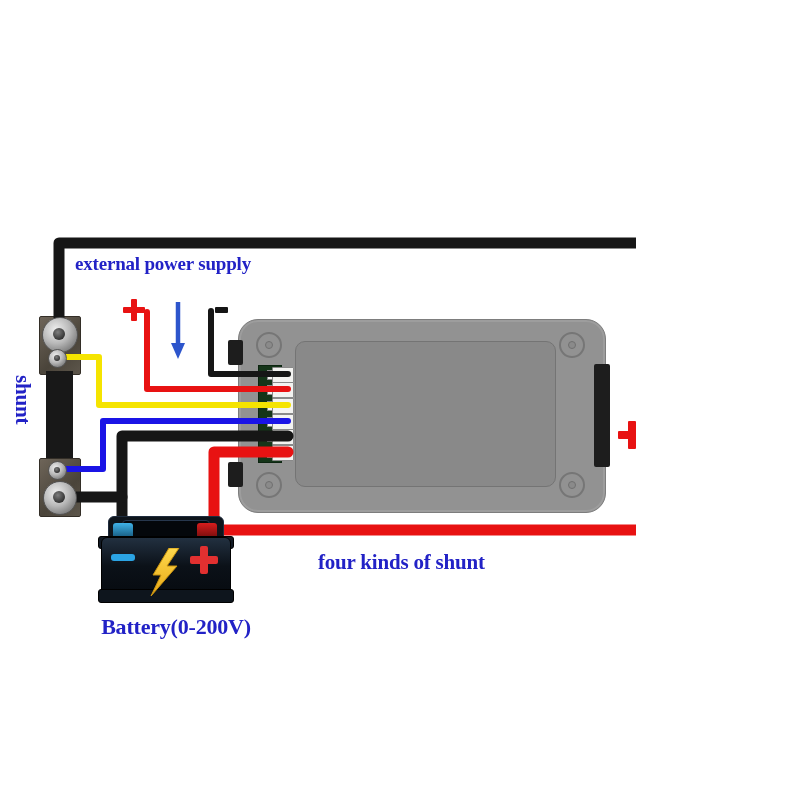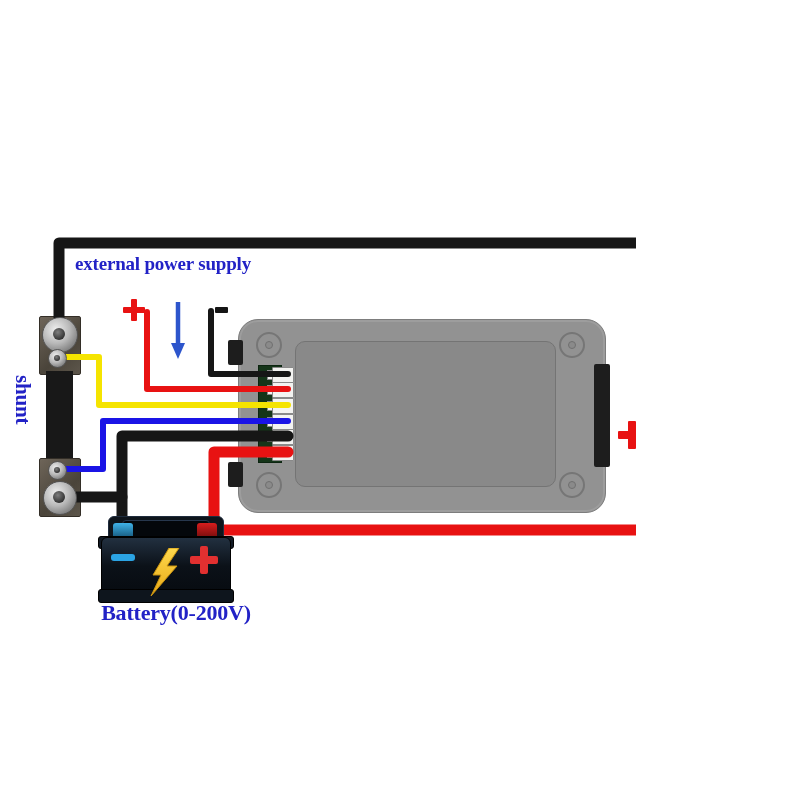--- a/index.html
+++ b/index.html
@@ -3,21 +3,21 @@
 <meta charset="utf-8">
 <style>
   html,body{margin:0;padding:0;background:#fff;}
   .canvas{position:relative;width:636px;height:800px;background:#fff;overflow:hidden;
           font-family:Liberation Serif, serif;margin-top:39px;}
   .abs{position:absolute;}
   
   .blue-note{color:#2222c6;font-weight:700;line-height:26px;letter-spacing:-0.2px;}
   .ext-note{left:75px;top:212px;font-size:19px;z-index:6;}
   .cur-note{left:318px;top:508px;font-size:21px;line-height:30px;z-index:6;}
-  .bat-label{left:60px;top:561px;width:232px;text-align:center;font-size:22px;z-index:6;}
+  .bat-label{left:60px;top:575px;width:232px;text-align:center;font-size:22px;z-index:6;}
   .load-label{left:701px;top:394px;font-size:25px;z-index:6;}
   .shunt-label{left:10px;top:336px;font-size:21px;z-index:6;writing-mode:vertical-rl;}
   .blue-note span{display:block;}
   
   .mark{z-index:6;}
   .plus{background:transparent;}
   .plus .h,.plus .v{position:absolute;background:#e81212;border-radius:1px;}
   .minusbar{background:#151515;border-radius:1px;}
   
   .meter-body{left:238px;top:280px;width:366px;height:192px;background:#929292;
@@ -188,18 +188,19 @@
   <div class="abs mark plus" style="left:618px;top:382px;width:28px;height:28px;">
     <div class="h" style="left:0;top:10px;width:28px;height:8px;"></div>
     <div class="v" style="left:10px;top:0;width:8px;height:28px;"></div>
   </div>
   <div class="abs mark minusbar" style="left:762px;top:318px;width:13px;height:5px;"></div>
 
   <div class="abs blue-note ext-note">
     <span>external power supply</span>
   </div>
   <div class="abs blue-note cur-note">
+    <span>four kinds of shunt</span>
   </div>
   <div class="abs blue-note bat-label">Battery(0-200V)</div>
   <div class="abs blue-note load-label">Load</div>
   <div class="abs blue-note shunt-label">shunt</div>
 
 </div>
 
 </body></html>

